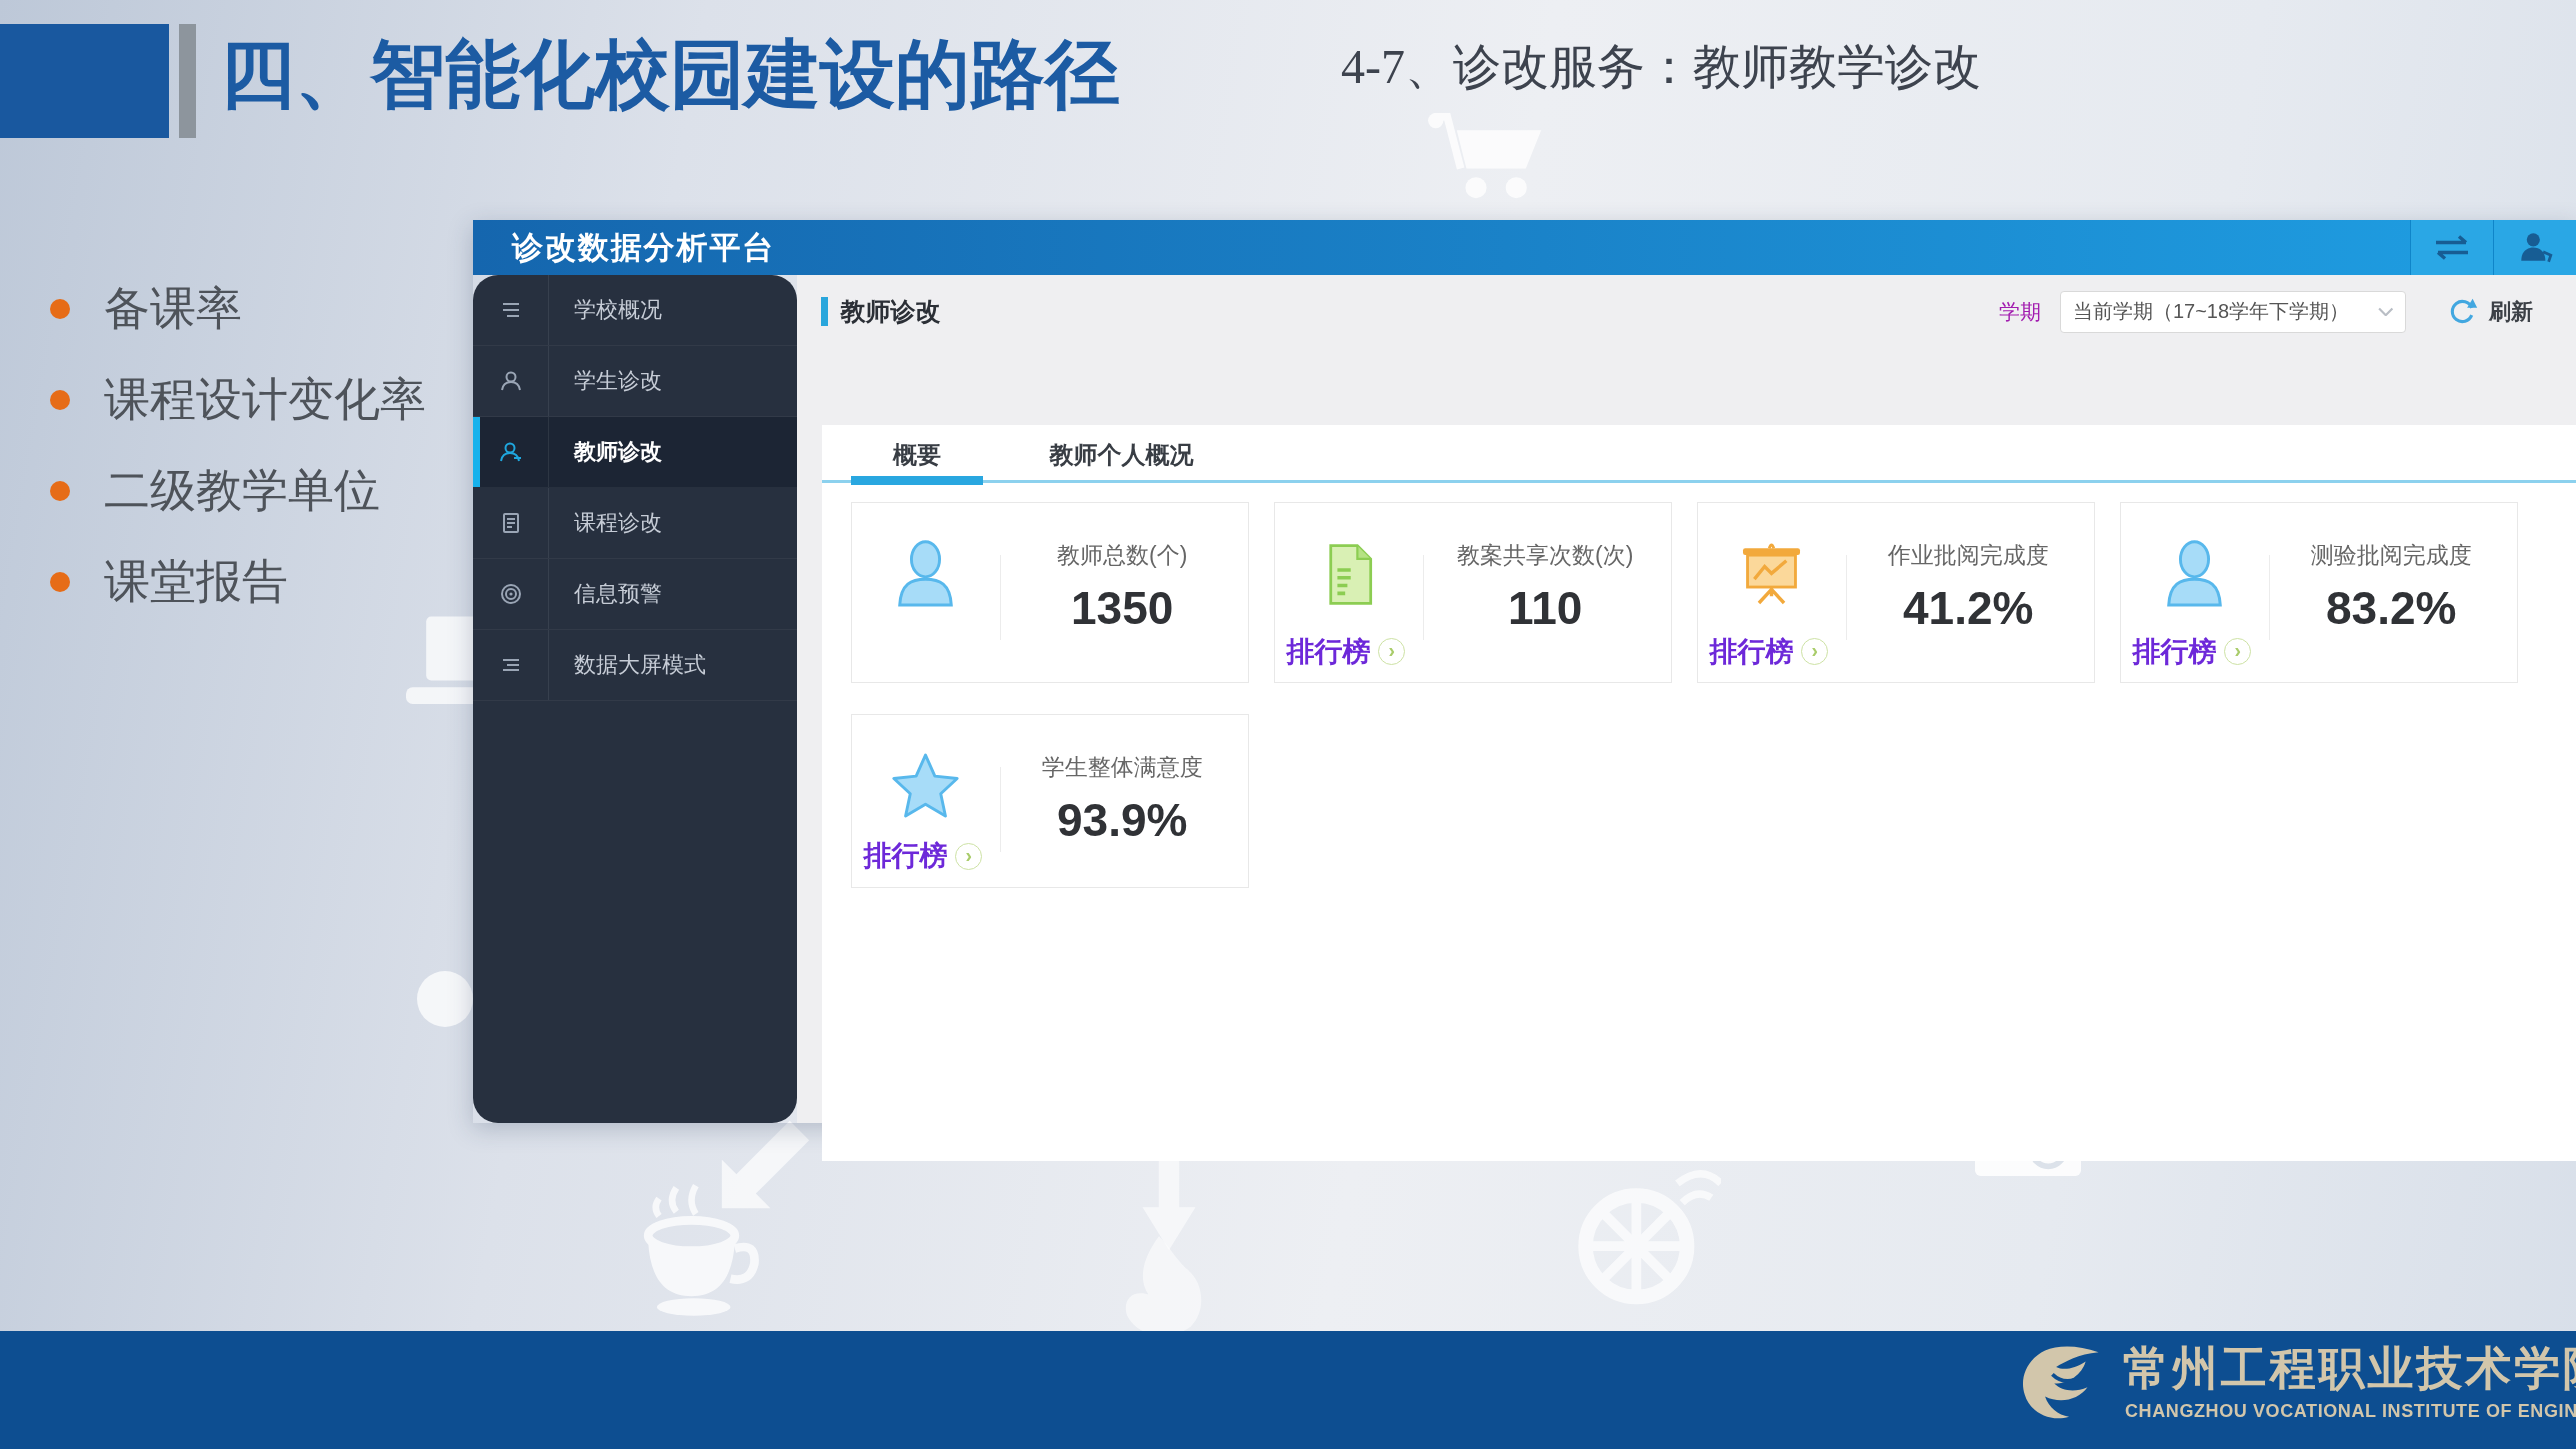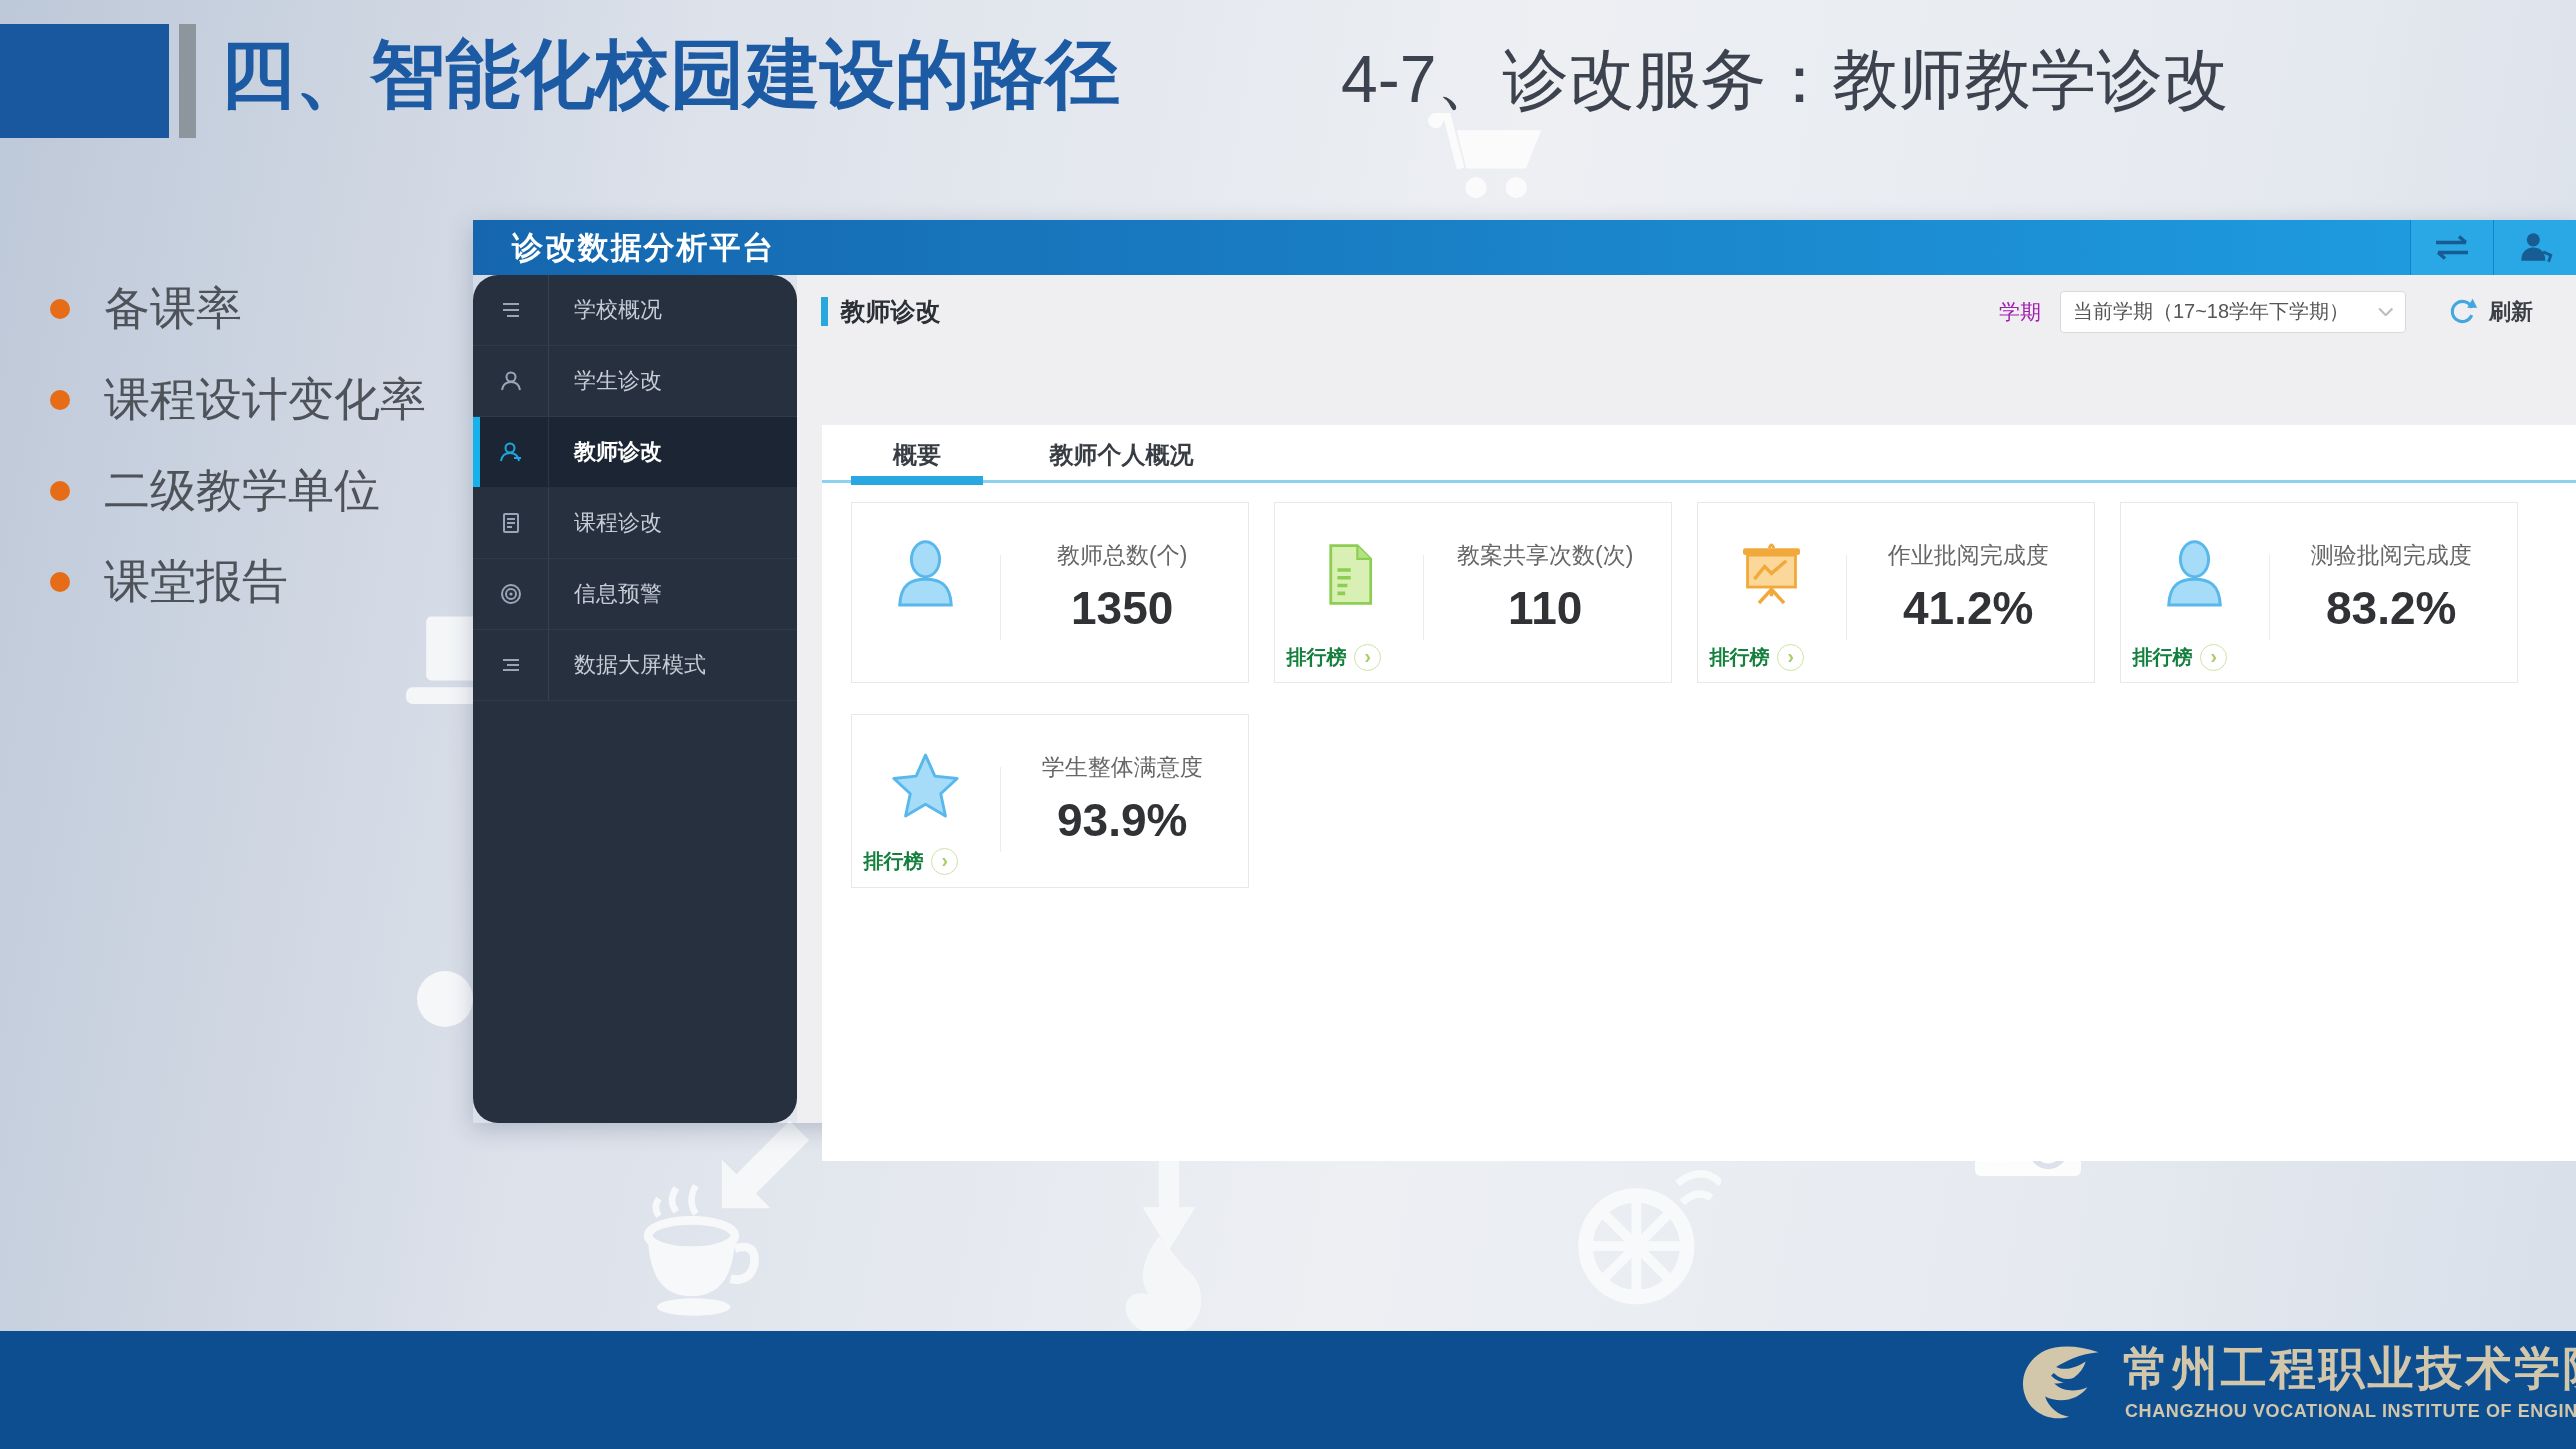--- a/index.html
+++ b/index.html
@@ -5,21 +5,21 @@
   html,body{margin:0;padding:0;background:#9aa4b2;}
   #stage{
     position:relative;width:2576px;height:1450px;overflow:hidden;
     font-family:"Liberation Sans","DejaVu Sans",sans-serif;
     background:linear-gradient(100deg,#bdc8d8 0%,#dce1ea 25%,#edeff3 55%,#e6eaf0 80%,#d8dfe9 100%);
   }
   
   .title-block{position:absolute;left:0;top:24px;width:169px;height:114px;background:#19589f;}
   .title-grayriser{position:absolute;left:179px;top:24px;width:17.4px;height:114px;background:#8d959d;}
   .slide-title{position:absolute;left:220px;top:25px;font-size:75px;font-weight:bold;color:#1c5ba3;white-space:nowrap;}
-  .slide-subtitle{position:absolute;left:1341px;top:35px;font-size:66px;color:#3d434e;white-space:nowrap;}
+  .slide-subtitle{position:absolute;left:1341px;top:35px;font-size:48px;color:#3d434e;white-space:nowrap;font-family:Liberation Serif, serif;}
   .bullets{position:absolute;left:50px;top:263px;z-index:1;}
   .bullet-item{display:flex;align-items:center;height:91px;}
   .bullet-dot{width:20px;height:20px;border-radius:50%;background:#e66c17;margin-right:34px;flex:none;}
   .bullet-text{font-size:46px;color:#4e535a;white-space:nowrap;}
   
   .wm{position:absolute;z-index:0;}
   
   .dash{position:absolute;left:473px;top:220px;width:2103px;height:903px;display:flex;flex-direction:column;z-index:2;box-shadow:0 5.8px 23px rgba(40,60,90,.25);}
   .dash-header{height:55px;flex:none;background:linear-gradient(90deg,#1566ae 0%,#1f9fe3 100%);display:flex;align-items:center;}
   .dash-title{color:#fff;font-size:31px;font-weight:bold;margin-left:39px;letter-spacing:1.9px;white-space:nowrap;}
@@ -60,21 +60,21 @@
   .card-2{left:452px;top:17.4px;}
   .card-3{left:875px;top:17.4px;}
   .card-4{left:1298px;top:17.4px;}
   .card-5{left:29px;top:229px;height:174px;}
   .card-icon{position:absolute;left:0;top:9.7px;width:147px;height:122px;display:flex;align-items:center;justify-content:center;}
   .card-divider{position:absolute;left:148px;top:52px;height:85px;width:1px;background:#ececec;}
   .card-info{position:absolute;left:156px;right:11.6px;top:37px;text-align:center;}
   .card-label{font-size:23px;color:#666;white-space:nowrap;}
   .card-value{font-size:46px;font-weight:bold;color:#303236;margin-top:9.7px;}
   .rank{position:absolute;left:11.6px;bottom:11.6px;display:flex;align-items:center;cursor:pointer;}
-  .rank-label{font-size:20px;font-weight:bold;color:#15803d;}
+  .rank-label{font-size:28px;font-weight:bold;color:#6d28d9;}
   .rank-circle{width:25px;height:25px;border:1.9px solid #cde2a4;border-radius:50%;margin-left:7.7px;color:#a9cc6a;font-size:19.3px;line-height:23px;text-align:center;font-weight:bold;flex:none;}
   
   .footer{position:absolute;left:0;top:1331px;width:2576px;height:119px;background:#0d4e91;z-index:3;}
   .org-logo{position:absolute;left:2017px;top:1343px;}
   .org-cn{position:absolute;left:2123px;top:1338px;font-family:"Liberation Serif","DejaVu Serif",serif;font-size:46px;font-weight:bold;color:#d2c6ab;letter-spacing:2.9px;white-space:nowrap;}
   .org-en{position:absolute;left:2125px;top:1401px;font-size:18px;font-weight:bold;color:#d2c6ab;letter-spacing:0.6px;white-space:nowrap;}
 </style>
 </head>
 <body>
 

